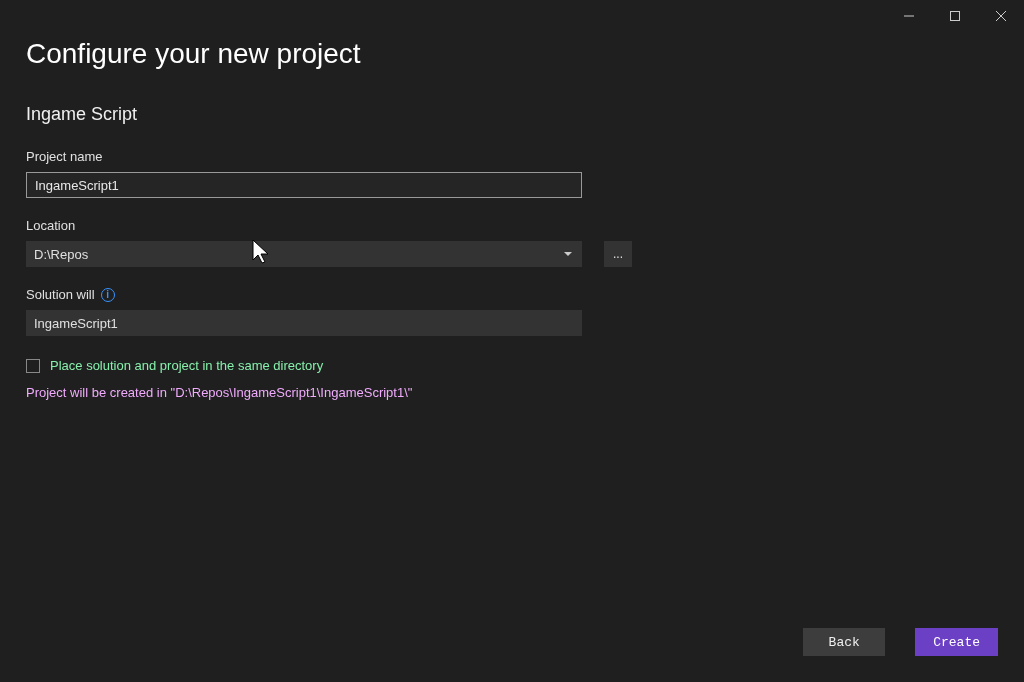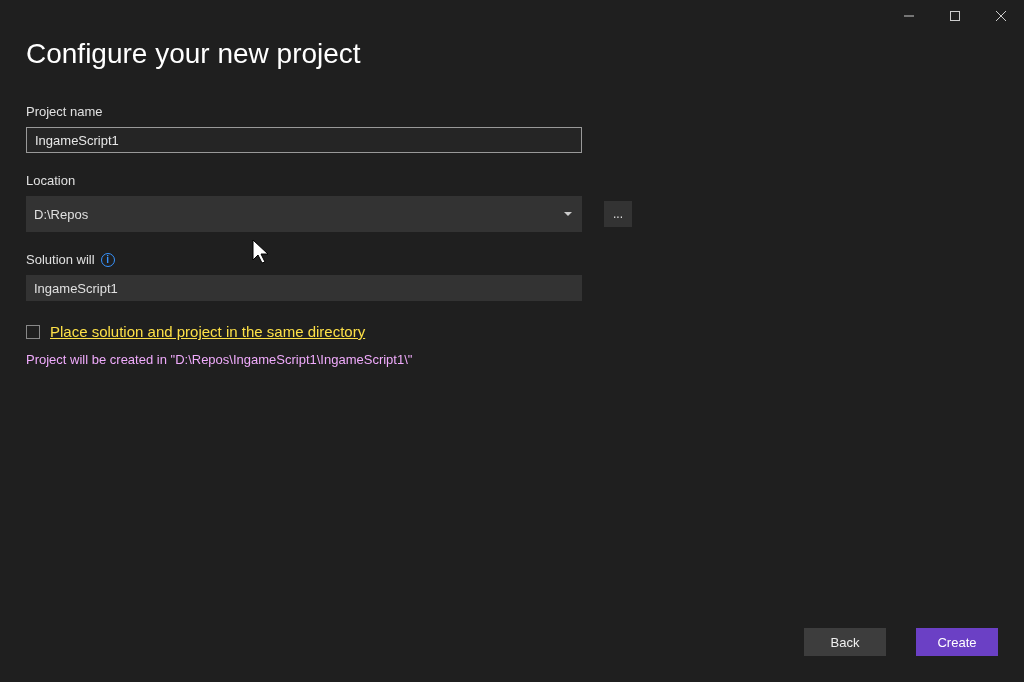--- a/index.html
+++ b/index.html
@@ -83,21 +83,21 @@
       outline: none;
       display: block;
     }
     .row {
       display: flex;
       align-items: center;
       gap: 22px;
     }
     .dropdown {
       width: 556px;
-      height: 36px;
+      height: 26px;
       background: #333333;
       color: #e0e0e0;
       padding-left: 8px;
       padding-right: 8px;
       font-size: 13px;
       display: flex;
       align-items: center;
       justify-content: space-between;
       cursor: pointer;
     }
@@ -144,23 +144,22 @@
       margin-top: 22px;
     }
     .checkbox {
       width: 14px;
       height: 14px;
       border: 1px solid #888888;
       background: transparent;
       cursor: pointer;
     }
     .checkbox-label {
-      font-size: 15px;
-      color: #fde047;
-      text-decoration: underline;
+      font-size: 13px;
+      color: #86efac;
     }
     .path-info {
       font-size: 13px;
       color: #f0abfc;
       margin-top: 12px;
     }
     .footer {
       position: absolute;
       bottom: 26px;
       right: 26px;
@@ -169,21 +168,21 @@
     }
     .btn {
       min-width: 82px;
       height: 28px;
       display: flex;
       align-items: center;
       justify-content: center;
       font-size: 13px;
       cursor: pointer;
       padding: 0 18px;
-      font-family: Liberation Sans, sans-serif;
+      font-family: Liberation Mono, monospace;
       border: none;
     }
     .btn-back {
       background: #3d3d3d;
       color: #f0f0f0;
     }
     .btn-create {
       background: #6b40c5;
       color: #ffffff;
       margin-left: 20px;
@@ -212,20 +211,21 @@
   <div class="title-btn">
     <svg viewBox="0 0 10 10">
         <line x1="0" y1="0" x2="10" y2="10" stroke="#cccccc" stroke-width="1"></line>
         <line x1="10" y1="0" x2="0" y2="10" stroke="#cccccc" stroke-width="1"></line>
       </svg>
   </div>
 </div>
 
 <div class="content">
   <h1 class="h1">Configure your new project</h1>
+  <h2 class="h2">Ingame Script</h2>
 
   <div class="label">Project name</div>
   <input class="input-text" type="text" value="IngameScript1" style="">
 
   <div class="spacer"></div>
 
   <div class="label">Location</div>
   <div class="row">
     <div class="dropdown">
       <span>D:\Repos</span>

